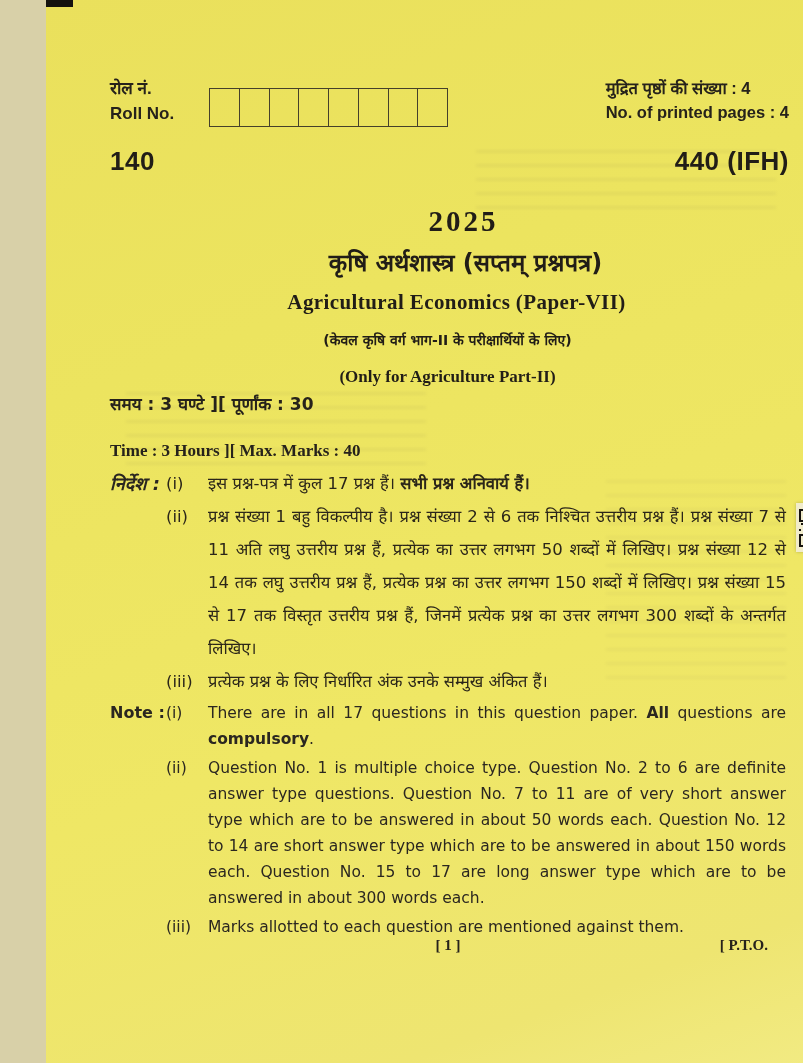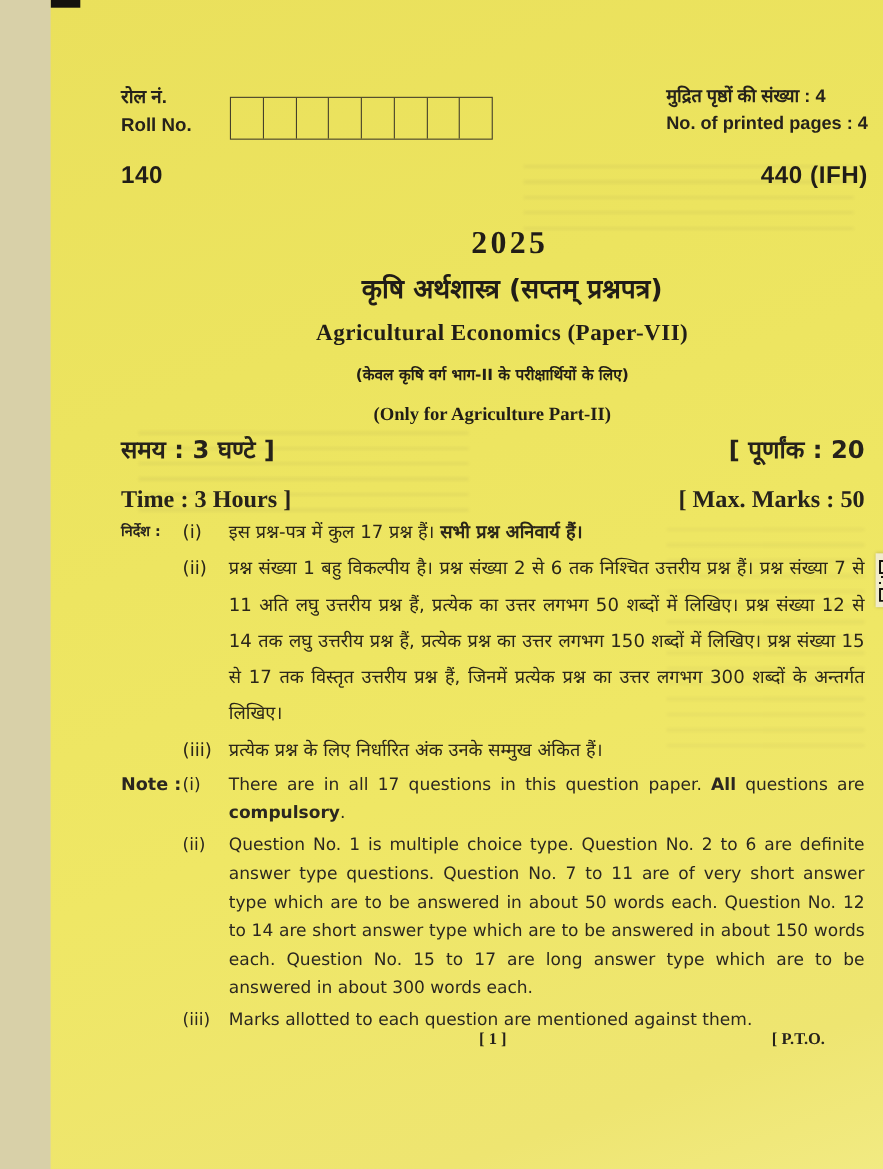--- a/index.html
+++ b/index.html
@@ -23,56 +23,56 @@
   
   .header-row{position:absolute;left:64px;right:60px;top:76px;display:flex;align-items:flex-start;}
   .roll-labels{font-weight:bold;font-size:17px;line-height:25px;color:#26221b;}
   .roll-grid{margin-left:35px;margin-top:12px;display:flex;width:239px;height:39px;
     border:1.5px solid #45402a;box-sizing:border-box;}
   .roll-cell{flex:1;border-left:1.2px solid #45402a;}
   .roll-cell:first-child{border-left:none;}
   .pages-labels{margin-left:auto;font-weight:bold;font-size:16.5px;line-height:24px;color:#26221b;}
 
   .codes-row{position:absolute;left:64px;right:60px;top:146px;display:flex;justify-content:space-between;
-    font-weight:bold;font-size:22px;letter-spacing:0.5px;color:#211d17;}
+    font-weight:bold;font-size:26px;letter-spacing:0.5px;color:#211d17;}
 
   
   .title-block{position:absolute;left:0;right:0;top:205px;text-align:center;color:#211d17;}
   .year{font-size:29px;font-weight:bold;letter-spacing:3px;font-family:"Liberation Serif",serif;padding-left:32px;}
   .subject-hi{font-size:24px;font-weight:bold;margin-top:7px;padding-left:36px;}
   .subject-en{font-size:21px;font-weight:bold;margin-top:12px;font-family:"Liberation Serif",serif;letter-spacing:0.4px;padding-left:18px;}
   .restriction-hi{font-size:14px;font-weight:bold;margin-top:15px;}
   .restriction-en{font-size:17px;font-weight:bold;margin-top:18px;font-family:"Liberation Serif",serif;}
 
   
-  .meta-row{position:absolute;left:64px;right:63px;display:flex;justify-content:space-between;
-    font-weight:bold;font-size:22px;color:#26221b;}
+  .meta-row{position:absolute;left:64px;right:63px;display:flex;
+    font-weight:bold;font-size:17px;color:#26221b;}
   .meta-row.hi{top:392px;}
   .meta-row.en{top:441px;font-family:"Liberation Serif",serif;}
 
   
   .inst-block{position:absolute;left:64px;right:63px;}
   .inst-block.hi{top:467px;}
   .inst-block.en{top:700px;}
   .inst-label{position:absolute;left:0;top:0;font-weight:bold;}
-  .inst-block.hi .inst-label{font-size:13px;line-height:33px;}
+  .inst-block.hi .inst-label{font-size:18px;line-height:33px;font-style:italic;}
   .inst-block.en .inst-label{font-size:16px;line-height:26px;}
   .inst-items{margin-left:56px;}
   .inst-item{display:flex;}
   .inst-block.en .inst-item + .inst-item{margin-top:3px;}
   .it-marker{flex:0 0 42px;}
   .it-text{flex:1;text-align:justify;}
   .inst-block.hi .it-marker,.inst-block.hi .it-text{font-size:16.5px;line-height:33px;color:#2b2619;}
   .inst-block.en .it-marker,.inst-block.en .it-text{font-size:15.5px;line-height:26px;color:#2b2720;}
 
   
   .footer{position:absolute;left:64px;right:63px;top:937px;height:22px;
     font-family:"Liberation Serif",serif;font-weight:bold;font-size:15px;color:#26221b;}
   .page-number{position:absolute;left:0;right:0;text-align:center;}
-  .pto{position:absolute;right:36px;top:0;}
+  .pto{position:absolute;right:18px;top:0;}
 
   
   .qr{position:absolute;right:9px;top:503px;width:44px;height:49px;background:#f1eccb;
     display:flex;align-items:center;justify-content:center;box-shadow:0 0 3px rgba(90,85,40,.35);}
   .qr svg{width:38px;height:38px;}
 </style>
 </head>
 <body>
 
 <div class="page">
@@ -111,25 +111,25 @@
   <div class="title-block">
     <div class="year">2025</div>
     <div class="subject-hi">कृषि अर्थशास्त्र (सप्तम् प्रश्नपत्र)</div>
     <div class="subject-en">Agricultural Economics (Paper-VII)</div>
     <div class="restriction-hi">(केवल कृषि वर्ग भाग-II के परीक्षार्थियों के लिए)</div>
     <div class="restriction-en">(Only for Agriculture Part-II)</div>
   </div>
 
   <div class="meta-row hi">
     <div>समय : 3 घण्टे ]</div>
-    <div>[ पूर्णांक  : 20</div>
+    <div>[ पूर्णांक  : 30</div>
   </div>
   <div class="meta-row en">
     <div>Time : 3 Hours ]</div>
-    <div>[ Max. Marks : 50</div>
+    <div>[ Max. Marks : 40</div>
   </div>
 
   <div class="inst-block hi">
     <div class="inst-label">निर्देश :</div>
     <div class="inst-items">
       <div class="inst-item">
         <div class="it-marker">(i)</div>
         <div class="it-text"><span>इस प्रश्न-पत्र में कुल 17 प्रश्न हैं। </span><span class="bold">सभी प्रश्न अनिवार्य हैं।</span></div>
       </div>
       <div class="inst-item">

